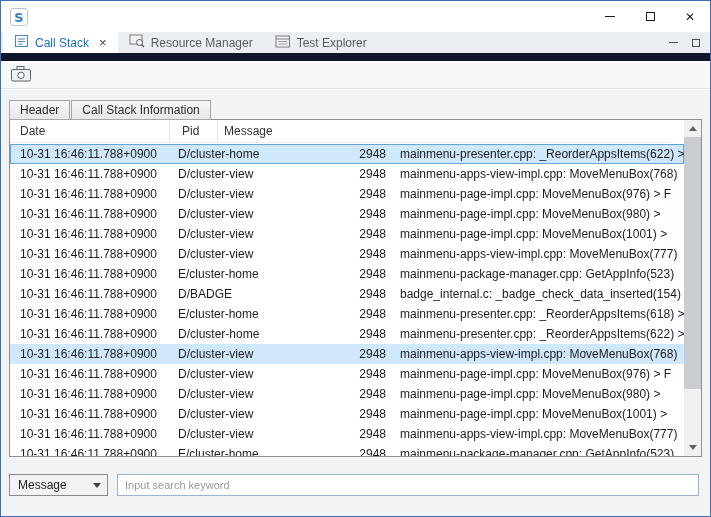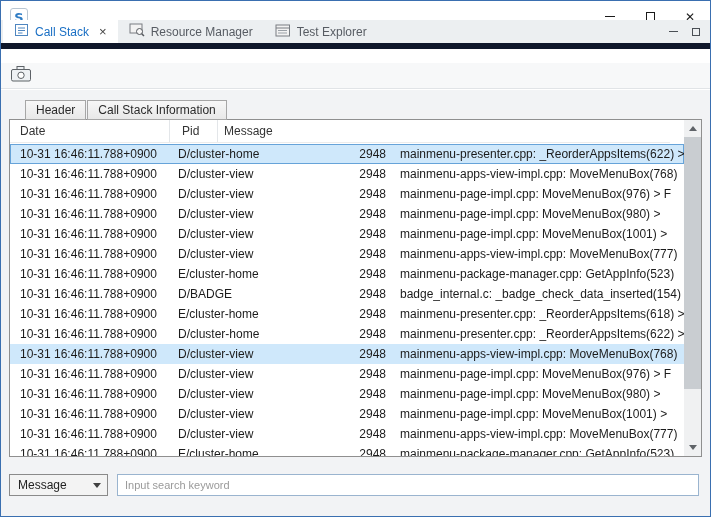--- a/index.html
+++ b/index.html
@@ -18,22 +18,22 @@
   }
   .app-icon { margin-left: 9px; display: flex; align-items: center; }
   .win-controls { margin-left: auto; display: flex; height: 100%; }
   .win-btn { width: 40px; height: 100%; display: flex; align-items: center; justify-content: center; cursor: default; }
   .glyph-min { width: 10px; height: 1px; background: #1a1a1a; display: inline-block; }
   .glyph-max { width: 9px; height: 9px; border: 1px solid #1a1a1a; display: inline-block; }
   .glyph-close { font-size: 12px; color: #1a1a1a; line-height: 1; }
 
   
   .tabstrip {
-    position: absolute; top: 19px; left: 0; right: 0; height: 29px;
-    background: #eceff1; border-bottom: 6px solid #0f172a;
+    position: absolute; top: 31px; left: 0; right: 0; height: 29px;
+    background: #eceff1; border-bottom: 8px solid #0f172a;
     display: flex; align-items: stretch;
   }
   .tab { display: flex; align-items: center; gap: 6px; padding: 0 11px; color: #575c63; cursor: default; }
   .tab.active { background: #ffffff; color: #1a6fc4; margin-left: 2px; }
   .tab-close { color: #444; font-size: 13px; margin-left: 4px; line-height: 1; }
   .panel-controls { margin-left: auto; display: flex; align-items: center; gap: 14px; padding-right: 10px; }
   .pc-min { width: 9px; height: 1px; background: #4a4f55; display: inline-block; }
   .pc-max { width: 8px; height: 8px; border: 1px solid #4a4f55; display: inline-block; }
 
   
@@ -41,21 +41,21 @@
     position: absolute; top: 62px; left: 0; right: 0; height: 26px;
     background: #f7f8f9; border-bottom: 1px solid #e1e4e7;
     display: flex; align-items: center; padding-left: 6px;
   }
   .tool-btn { width: 28px; height: 21px; display: flex; align-items: center; justify-content: center; }
 
   
   .main { position: absolute; top: 89px; left: 0; right: 0; bottom: 0; background: #f2f3f5; }
 
   .inner-tabs {
-    position: absolute; left: 24px; top: 7px; height: 23px;
+    position: absolute; left: 8px; top: 7px; height: 23px;
     display: flex; align-items: flex-end; z-index: 3;
   }
   .itab {
     height: 20px; line-height: 18px; padding: 0 10px;
     border: 1px solid #a6a6a6; background: linear-gradient(#f7f7f7, #e8e8e8);
     color: #2b2b2b; margin-right: 1px; cursor: default;
   }
   .itab.active {
     height: 23px; line-height: 21px; background: #ffffff;
     border-color: #979797; border-bottom: 1px solid #ffffff; margin-bottom: -1px;

